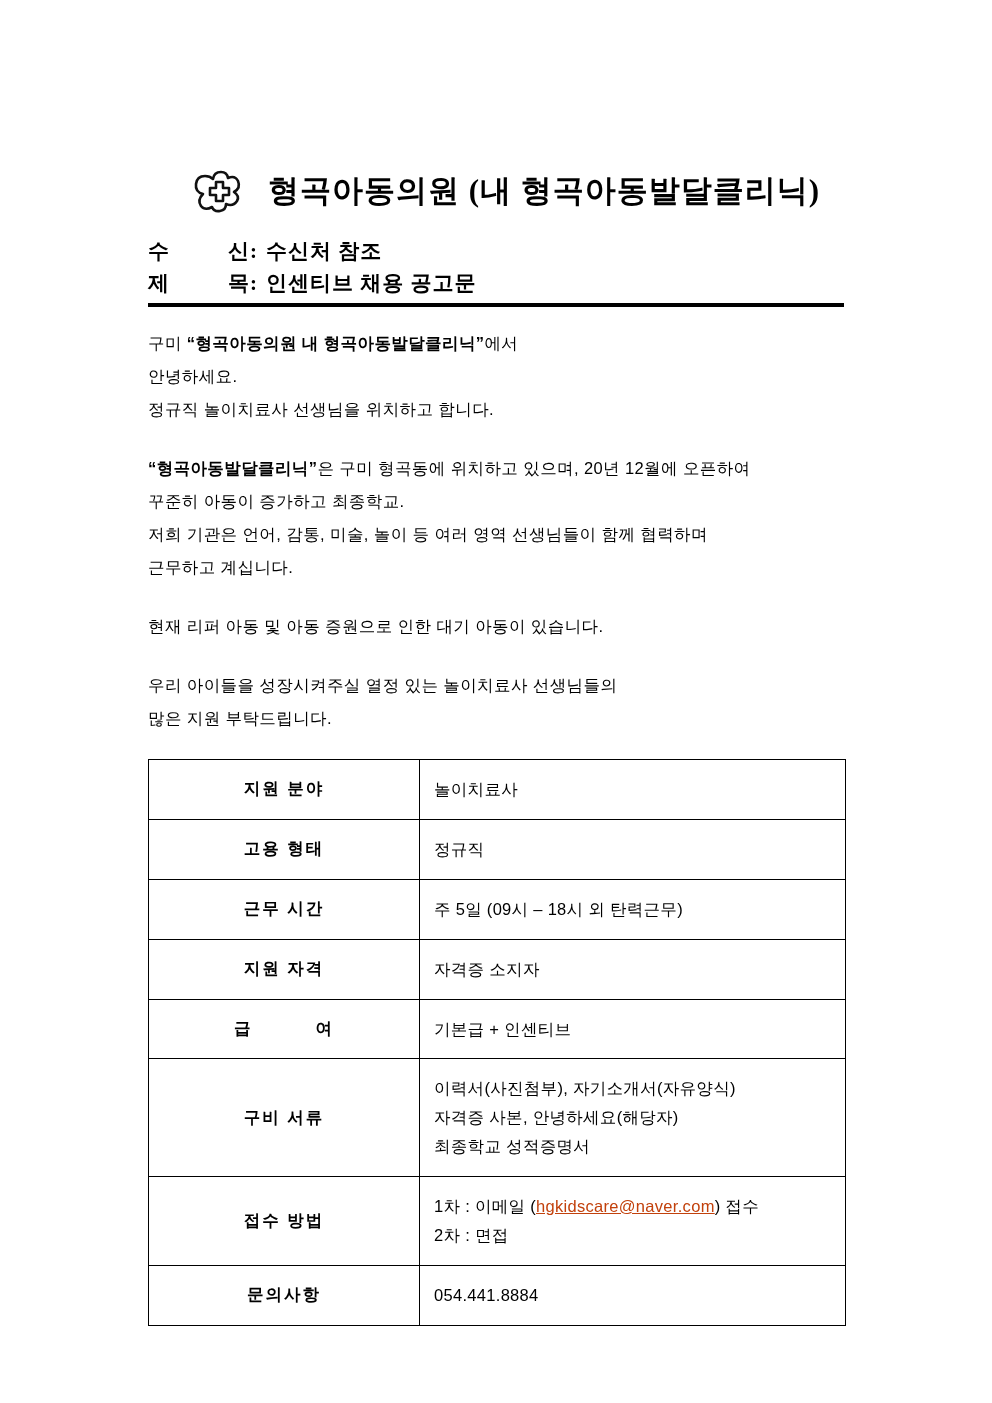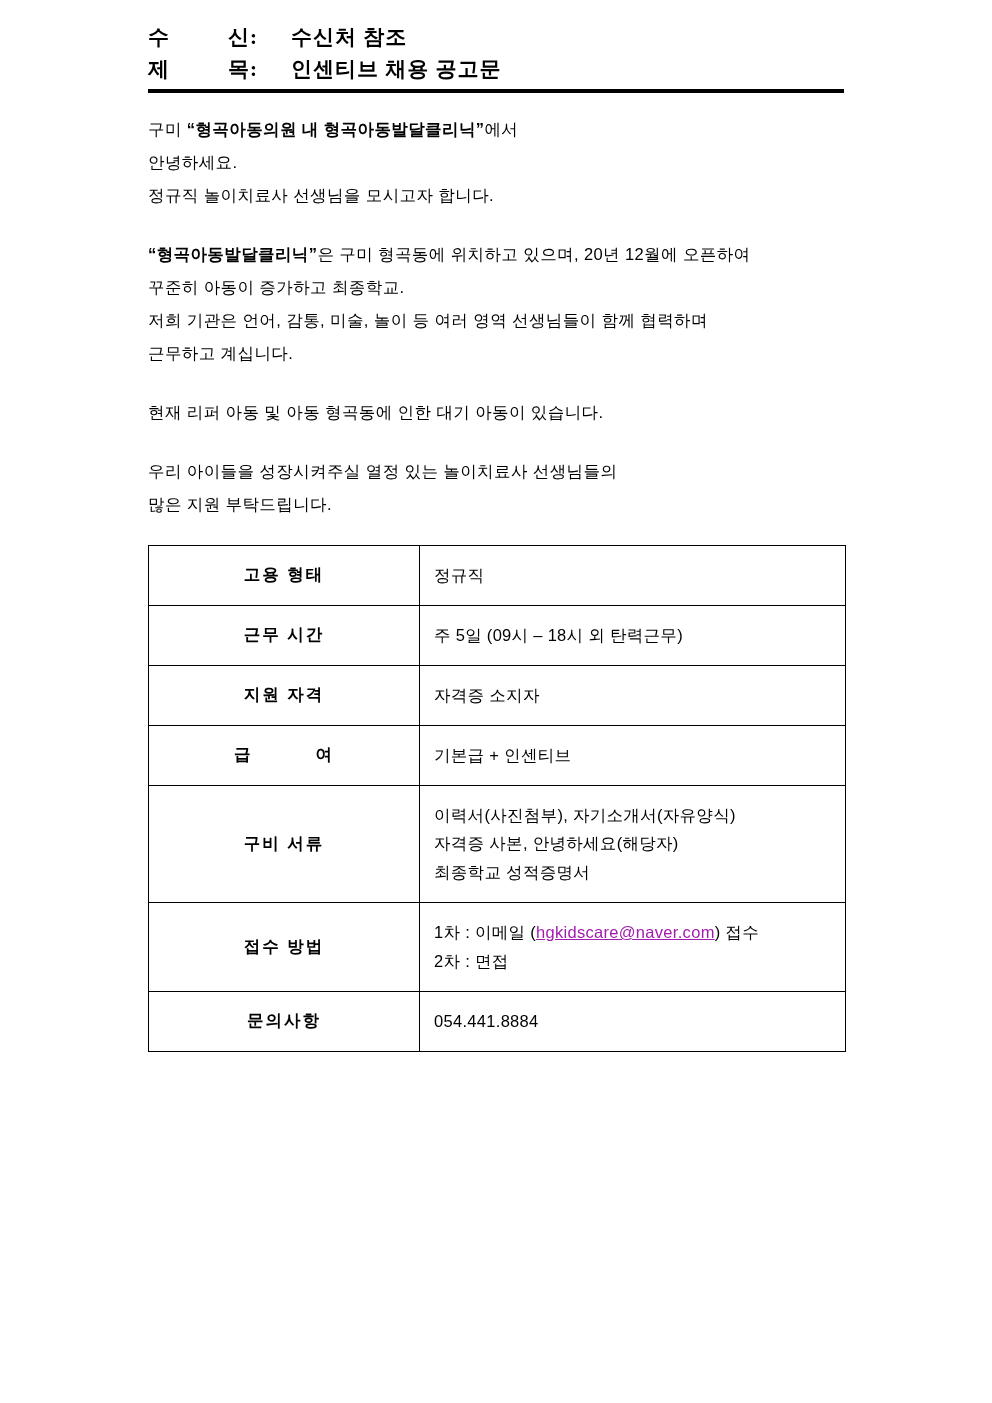--- a/index.html
+++ b/index.html
@@ -61,21 +61,21 @@
   }
   .meta-label {
     width: 118px;
     flex: 0 0 auto;
     display: flex;
     justify-content: space-between;
     padding-right: 8px;
     box-sizing: border-box;
   }
   .meta-label span { display: inline-block; }
-  .meta-value { white-space: nowrap; margin-left: 25px; }
+  .meta-value { white-space: nowrap; }
 
   
   .body-text {
     margin: 20px 148px 0 148px;
     font-size: 16.5px;
     line-height: 2.0;
     letter-spacing: 0.4px;
   }
   .body-text p { margin: 0; }
   .body-text .gap { height: 26px; }
@@ -104,29 +104,42 @@
   .info-table td.val {
     padding: 15px 14px;
     line-height: 1.75;
   }
   .key-spread {
     display: inline-flex;
     width: 100px;
     justify-content: space-between;
   }
   a.mail-link {
-    color: #a21caf;
+    color: #c2410c;
     text-decoration: underline;
   }
 </style>
 </head>
 <body>
 
 <div class="page">
 
+  <div class="header">
+    <span class="logo-mark">
+      <svg viewBox="0 0 52 46" width="52" height="46" xmlns="http://www.w3.org/2000/svg">
+        <g fill="none" stroke="#111" stroke-width="2.6" stroke-linejoin="round" stroke-linecap="round">
+          <path d="M13 8 Q5 8 4 16 Q3 24 11 26 Q5 32 9 38 Q13 43 20 39 Q22 44 28 43 Q34 42 34 36
+                   Q41 39 45 33 Q48 28 42 24 Q49 20 46 13 Q43 7 36 10 Q35 4 29 4 Q22 4 21 11
+                   Q18 8 13 8 Z"></path>
+          <path d="M24 14 L31 14 L31 20 L37 20 L37 27 L31 27 L31 33 L24 33 L24 27 L18 27 L18 20 L24 20 Z"></path>
+        </g>
+      </svg>
+    </span>
+    <div class="clinic-title">형곡아동의원 (내 형곡아동발달클리닉)</div>
+  </div>
 
   <div class="meta">
     <div class="meta-row">
       <div class="meta-label">
         <span>수</span>
         <span>신:</span>
       </div>
       <div class="meta-value">수신처 참조</div>
     </div>
     <div class="meta-row">
@@ -136,37 +149,41 @@
       </div>
       <div class="meta-value">인센티브 채용 공고문</div>
     </div>
   </div>
 
   <div class="body-text">
     <p>
       <span>구미 </span><span class="bold">“형곡아동의원 내 형곡아동발달클리닉”</span><span>에서</span>
     </p>
     <p>안녕하세요.</p>
-    <p>정규직 놀이치료사 선생님을 모시고자 합니다.</p>
+    <p>정규직 놀이치료사 선생님을 위치하고 합니다.</p>
     <div class="gap"></div>
     <p>
       <span class="bold">“형곡아동발달클리닉”</span><span>은 구미 형곡동에 위치하고 있으며, 20년 12월에 오픈하여</span>
     </p>
     <p>꾸준히 아동이 증가하고 최종학교.</p>
     <p>저희 기관은 언어, 감통, 미술, 놀이 등 여러 영역 선생님들이 함께 협력하며</p>
     <p>근무하고 계십니다.</p>
     <div class="gap"></div>
-    <p>현재 리퍼 아동 및 아동 형곡동에 인한 대기 아동이 있습니다.</p>
+    <p>현재 리퍼 아동 및 아동 증원으로 인한 대기 아동이 있습니다.</p>
     <div class="gap"></div>
     <p>우리 아이들을 성장시켜주실 열정 있는 놀이치료사 선생님들의</p>
     <p>많은 지원 부탁드립니다.</p>
   </div>
 
   <table class="info-table">
     <tbody>
+      <tr>
+        <td class="key">지원 분야</td>
+        <td class="val">놀이치료사</td>
+      </tr>
       <tr>
         <td class="key">고용 형태</td>
         <td class="val">정규직</td>
       </tr>
       <tr>
         <td class="key">근무 시간</td>
         <td class="val">주 5일 (09시 – 18시 외 탄력근무)</td>
       </tr>
       <tr>
         <td class="key">지원 자격</td>

